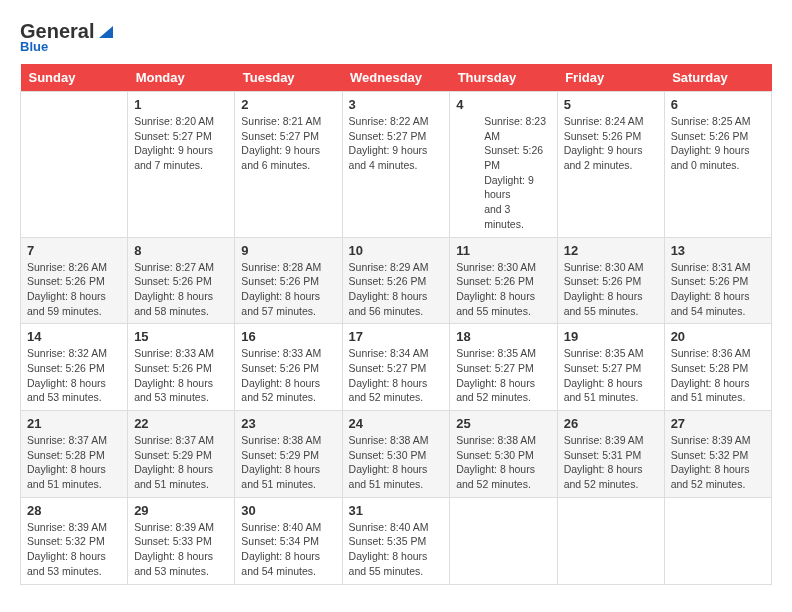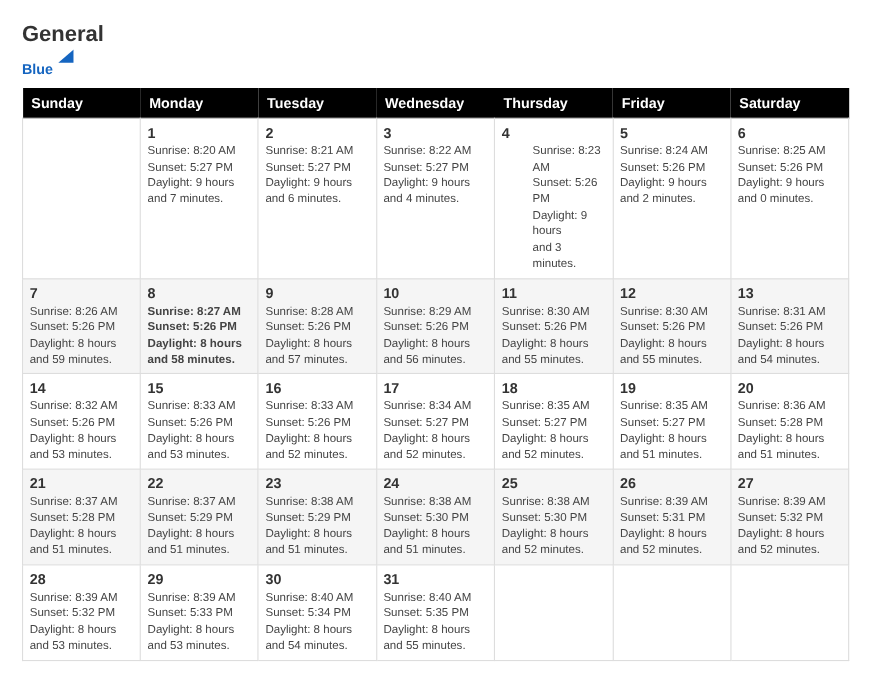--- a/index.html
+++ b/index.html
@@ -17,21 +17,20 @@
       margin-bottom: 10px;
     }
     .logo {
       display: flex;
       flex-direction: column;
       align-items: flex-start;
     }
     .logo-row {
       display: flex;
       align-items: center;
-      flex-direction: column;
     }
     .title-section {
       text-align: right;
     }
     .month-title {
       font-size: 32px;
       font-weight: bold;
       color: #333;
     }
     .location {
@@ -71,21 +70,21 @@
     .empty-cell {
       background: #f9f9f9;
     }
     tr:nth-child(even) td {
       background-color: #f5f5f5;
     }
     tr:nth-child(odd) td {
       background-color: #ffffff;
     }
     .calendar thead tr th {
-      background-color: #000000;
+      background-color: #ef4444;
     }
   </style>
 </head>
 <body>
 
 <div class="header">
   <div class="logo">
     <div class="logo-row">
       <span style="font-size:20px;font-weight:bold;color:#333;">General</span>
       <svg width="18" height="18" viewBox="0 0 18 18" style="margin-left:1px;margin-top:-2px;">
@@ -157,21 +156,21 @@
       <tr>
         <td>
           <div class="day-number">7</div>
           <div class="day-info" style="white-space: pre-line;">Sunrise: 8:26 AM
 Sunset: 5:26 PM
 Daylight: 8 hours
 and 59 minutes.</div>
         </td>
         <td>
           <div class="day-number">8</div>
-          <div class="day-info" style="white-space: pre-line; font-weight: bold;">Sunrise: 8:27 AM
+          <div class="day-info" style="white-space: pre-line;">Sunrise: 8:27 AM
 Sunset: 5:26 PM
 Daylight: 8 hours
 and 58 minutes.</div>
         </td>
         <td>
           <div class="day-number">9</div>
           <div class="day-info" style="white-space: pre-line;">Sunrise: 8:28 AM
 Sunset: 5:26 PM
 Daylight: 8 hours
 and 57 minutes.</div>

